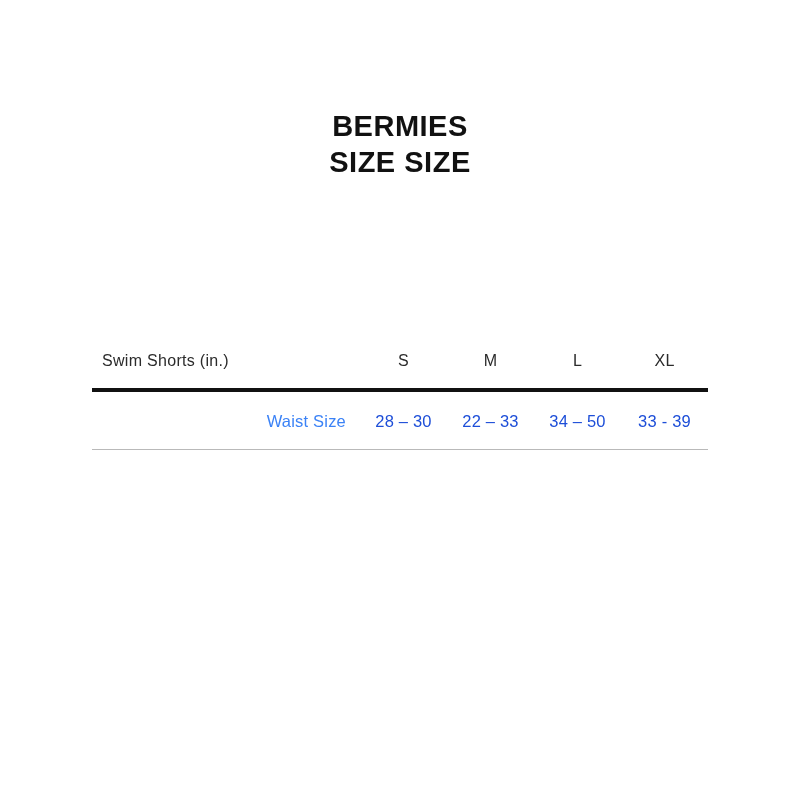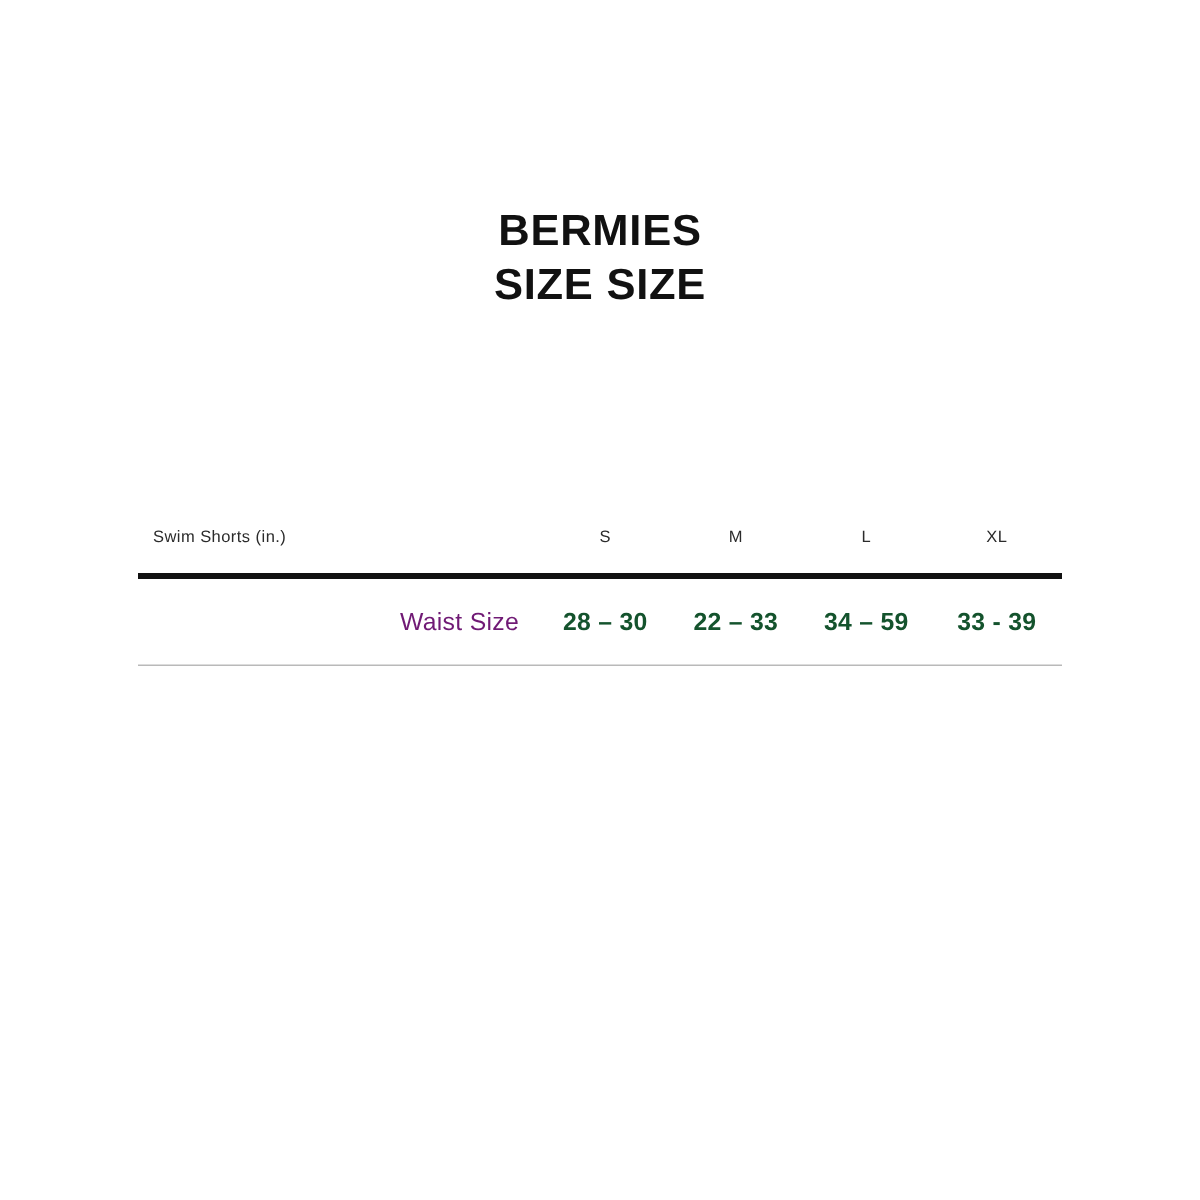--- a/index.html
+++ b/index.html
@@ -17,21 +17,21 @@
   .page {
     position: relative;
     width: 800px;
     height: 800px;
     box-sizing: border-box;
   }
 
   
   .title-block {
     position: absolute;
-    top: 136px;
+    top: 108px;
     left: 0;
     width: 800px;
     text-align: center;
   }
   .title-line {
     font-size: 29px;
     font-weight: 700;
     letter-spacing: 0.5px;
     line-height: 36px;
     color: #111111;
@@ -47,21 +47,21 @@
   table.size-chart {
     width: 616px;
     border-collapse: collapse;
     table-layout: fixed;
   }
   table.size-chart col.c-label { width: 268px; }
   table.size-chart col.c-size  { width: 87px; }
 
   thead th {
     font-weight: 400;
-    font-size: 11px;
+    font-size: 16px;
     color: #2b2b2b;
     padding: 0 0 18px 0;
     letter-spacing: 0.3px;
     vertical-align: bottom;
   }
   thead th.label-head {
     text-align: left;
     padding-left: 10px;
   }
   thead th.size-head {
@@ -84,27 +84,27 @@
   }
 
   tbody td {
     font-size: 16.5px;
     padding: 20px 0 18px 0;
     letter-spacing: 0.2px;
   }
   tbody td.row-label {
     text-align: right;
     padding-right: 14px;
-    color: #701a75;
+    color: #3b82f6;
     font-weight: 400;
   }
   tbody td.row-value {
     text-align: center;
-    font-weight: 700;
-    color: #14532d;
+    font-weight: 400;
+    color: #1d4ed8;
   }
 </style>
 </head>
 <body>
 
 <div class="page">
 
   <div class="title-block">
     <div class="title-line">BERMIES</div>
     <div class="title-line">SIZE SIZE</div>
@@ -138,21 +138,21 @@
         <col class="c-size">
         <col class="c-size">
         <col class="c-size">
         <col class="c-size">
       </colgroup>
       <tbody>
         <tr>
           <td class="row-label">Waist Size</td>
           <td class="row-value">28 – 30</td>
           <td class="row-value">22 – 33</td>
-          <td class="row-value">34 – 59</td>
+          <td class="row-value">34 – 50</td>
           <td class="row-value">33 - 39</td>
         </tr>
       </tbody>
     </table>
 
     <div class="rule-thin"></div>
   </div>
 
 </div>
 

